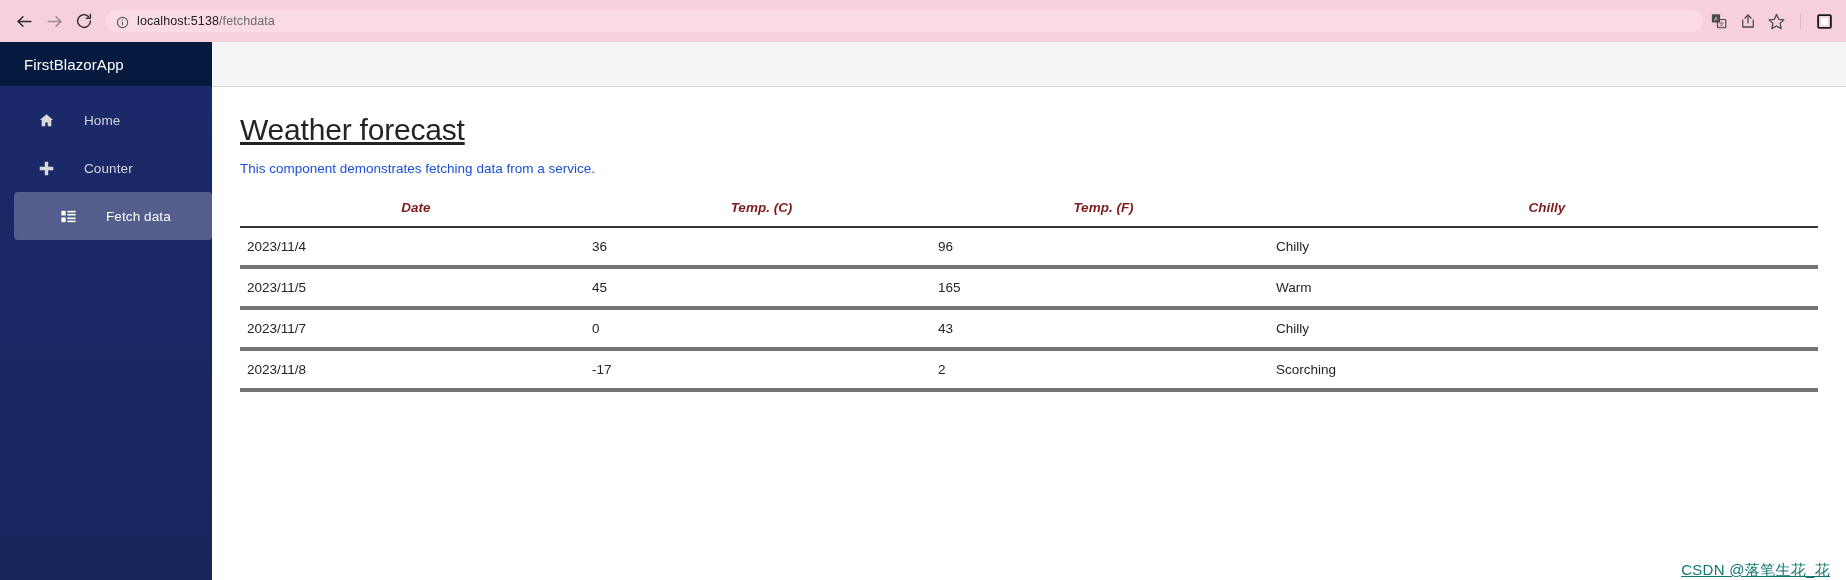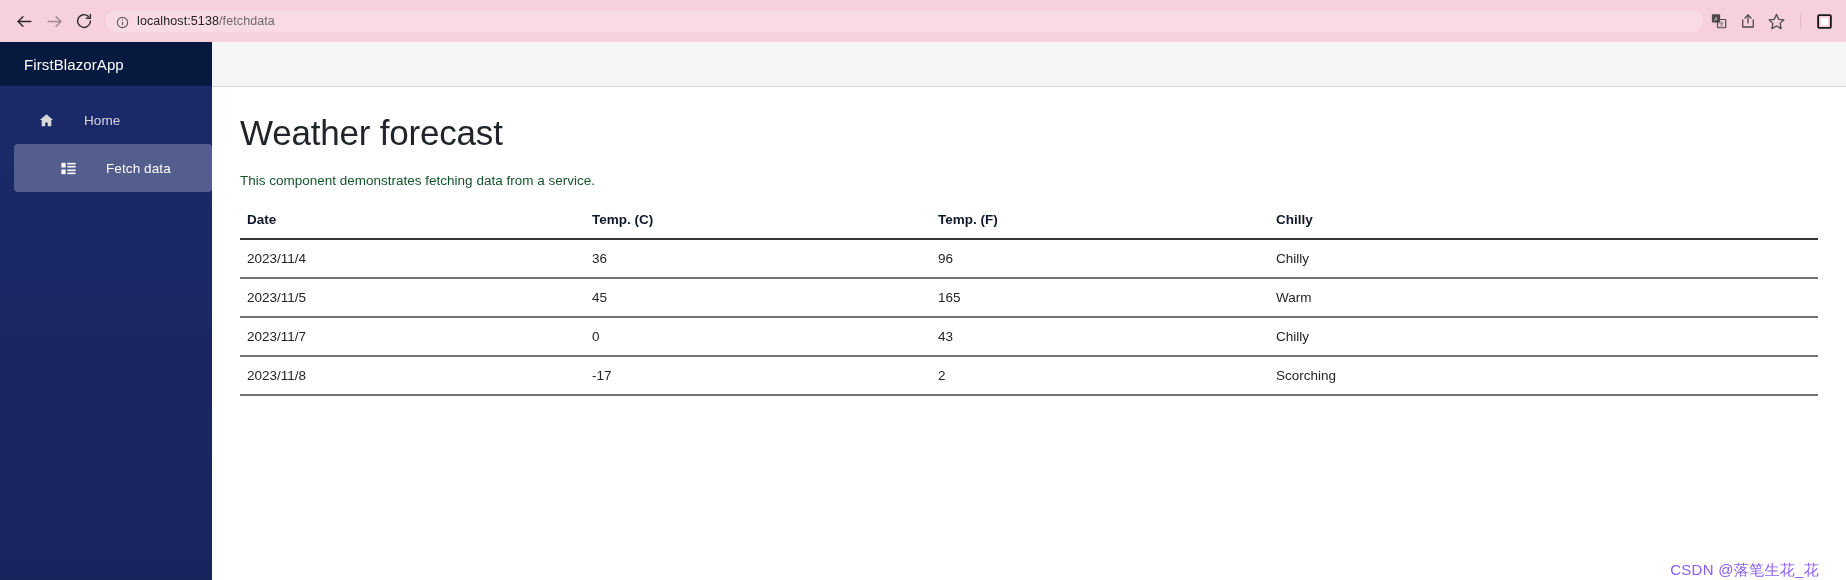--- a/index.html
+++ b/index.html
@@ -181,66 +181,69 @@
     border-bottom: 1px solid #d6d5d5;
   }
   .content {
     flex: 1;
     padding: 26px 28px 0 28px;
     box-sizing: border-box;
     position: relative;
     overflow: hidden;
   }
   .page-title {
-    font-size: 35px;
+    font-size: 30px;
     font-weight: 400;
     color: #212529;
-    margin: 0 0 20px 0;
+    margin: 0 0 14px 0;
     letter-spacing: -0.2px;
+    text-decoration: underline;
   }
   .page-desc {
     font-size: 13.5px;
-    color: #14532d;
+    color: #1d4ed8;
     margin: 0 0 24px 0;
   }
 
   table.forecast {
     width: 100%;
     border-collapse: collapse;
     table-layout: fixed;
   }
   table.forecast th {
-    text-align: left;
+    text-align: center;
     font-size: 13.5px;
     font-weight: bold;
-    color: #0f172a;
+    color: #7f1d1d;
     padding: 0 0 11px 7px;
     border-bottom: 2px solid #383838;
+    font-style: italic;
   }
   table.forecast td {
     text-align: left;
     font-size: 13.5px;
     color: #212529;
     padding: 11px 0 11px 7px;
-    border-bottom: 2px solid #737373;
+    border-bottom: 4px solid #737373;
   }
   .col-date { width: 345px; }
   .col-c { width: 346px; }
   .col-f { width: 338px; }
   .col-sum { width: auto; }
 
   .watermark {
     position: absolute;
-    right: 27px;
+    right: 16px;
     bottom: 12px;
     font-size: 15px;
-    color: #8b5cf6;
+    color: #0f766e;
     letter-spacing: 0.3px;
     user-select: none;
     white-space: nowrap;
+    text-decoration: underline;
   }
 </style>
 </head>
 <body>
 
 <div class="browser-bar">
   <div class="nav-btns">
     <div class="nav-btn" title="Back">
       <svg width="19" height="19" viewBox="0 0 24 24" fill="none" stroke="currentColor" stroke-width="1.9" stroke-linecap="round" stroke-linejoin="round">
         <line x1="20" y1="12" x2="4" y2="12"></line>
@@ -313,20 +316,29 @@
 
       <div class="nav-item">
         <span class="nav-icon">
           <svg width="17" height="17" viewBox="0 0 24 24" fill="currentColor">
             <path d="M12 3.2 2.6 11.3h2.6V20h5.1v-5.2h3.4V20h5.1v-8.7h2.6z"></path>
           </svg>
         </span>
         <span class="nav-label">Home</span>
       </div>
 
+      <div class="nav-item">
+        <span class="nav-icon">
+          <svg width="17" height="17" viewBox="0 0 24 24" fill="currentColor">
+            <rect x="9.6" y="2.4" width="4.8" height="19.2" rx="0.4"></rect>
+            <rect x="2.4" y="9.6" width="19.2" height="4.8" rx="0.4"></rect>
+          </svg>
+        </span>
+        <span class="nav-label">Counter</span>
+      </div>
 
       <div class="nav-item active">
         <span class="nav-icon">
           <svg width="17" height="17" viewBox="0 0 24 24" fill="currentColor">
             <rect x="2" y="4" width="6" height="6.6"></rect>
             <rect x="2" y="13.4" width="6" height="6.6"></rect>
             <rect x="10.4" y="4" width="11.6" height="2.3"></rect>
             <rect x="10.4" y="8.3" width="11.6" height="2.3"></rect>
             <rect x="10.4" y="13.4" width="11.6" height="2.3"></rect>
             <rect x="10.4" y="17.7" width="11.6" height="2.3"></rect>

